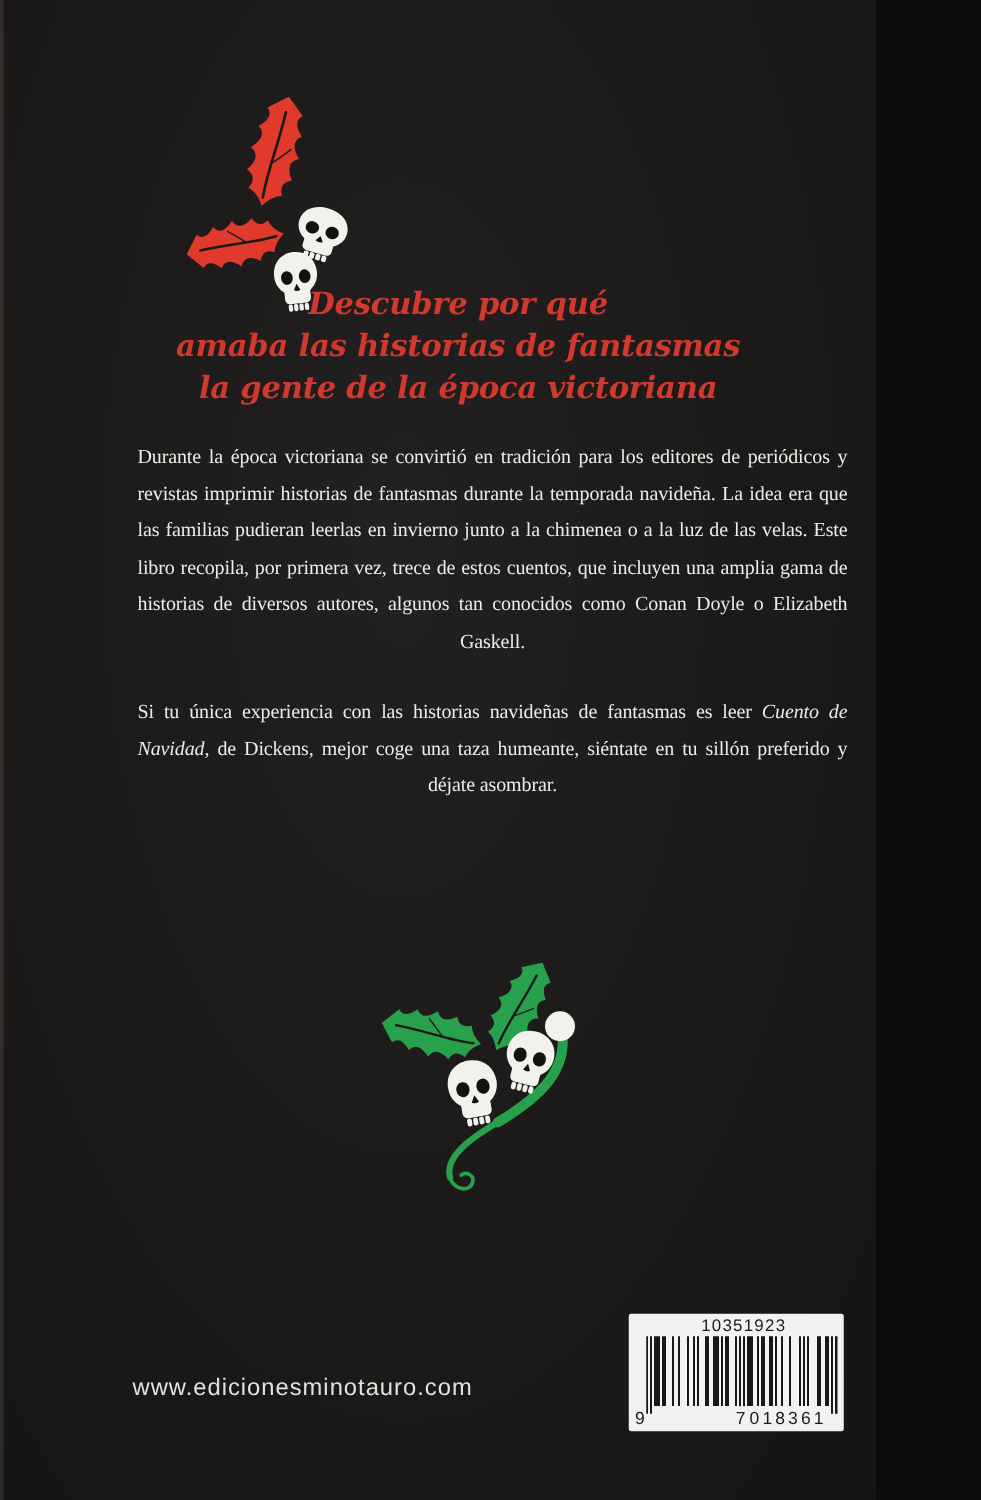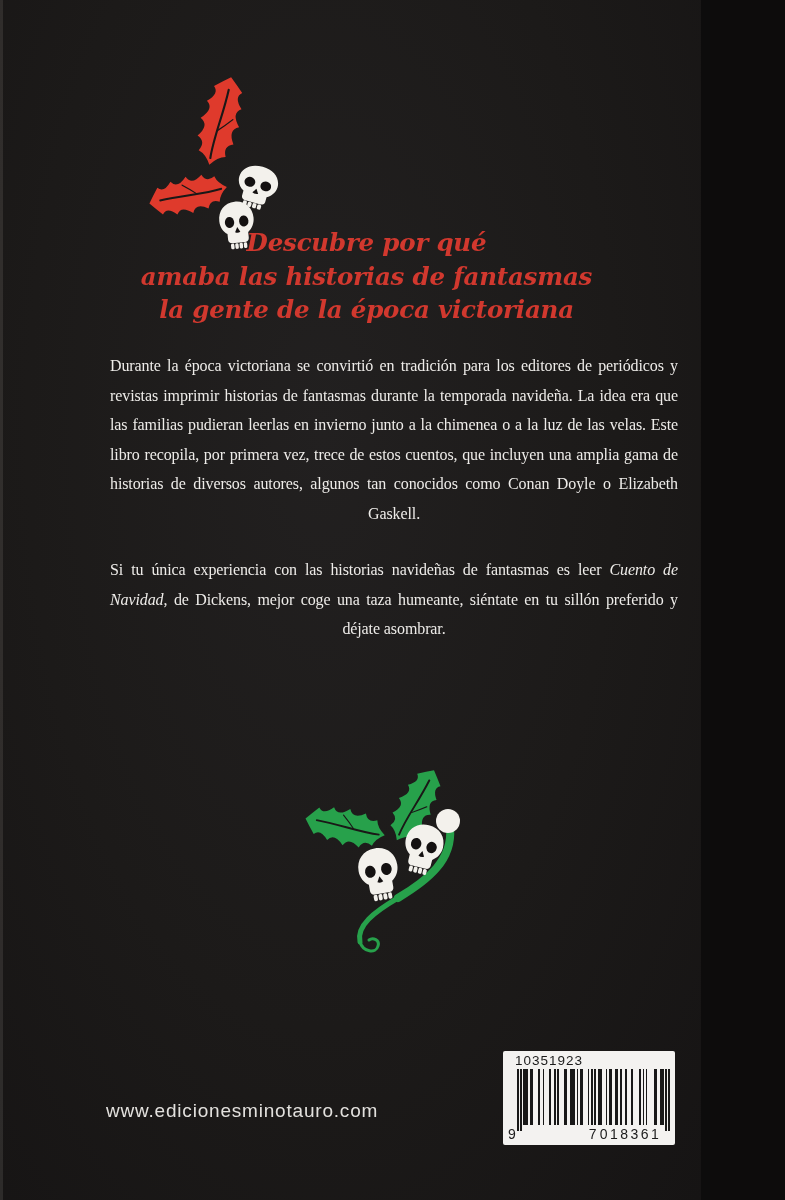--- a/index.html
+++ b/index.html
@@ -52,21 +52,21 @@
     letter-spacing:0.8px;color:#e3e1de;
   }
 
   .barcode{
     position:absolute;left:503px;top:1051px;width:172px;height:94px;
     background:var(--barcode-bg,#f3f2f0);border-radius:2px;
     font-family:"Liberation Sans", sans-serif;color:#1b1b1b;
   }
   .bc-top{
     position:absolute;top:2px;left:0;right:0;height:15px;
-    text-align:left;font-size:13.5px;line-height:15px;letter-spacing:1px;padding-left:12px;
+    text-align:center;font-size:13.5px;line-height:15px;letter-spacing:1px;padding-left:12px;
   }
   .bc-bars{position:absolute;left:14px;top:18px;width:153px;height:62px;}
   .bc-bars rect{fill:#181818;}
   .bc-digits{position:absolute;top:74px;left:0;height:18px;width:100%;font-size:14px;line-height:18px;}
   .bc-digits span{position:absolute;display:block;text-align:center;}
   .bc-d9{left:3px;width:12px;}
   .bc-g1{left:36px;width:65px;background:var(--barcode-bg,#f3f2f0);letter-spacing:2.5px;margin-left:48px;}
   .bc-g2{left:95px;width:65px;background:var(--barcode-bg,#f3f2f0);letter-spacing:2.5px;}
 </style>
 </head>

